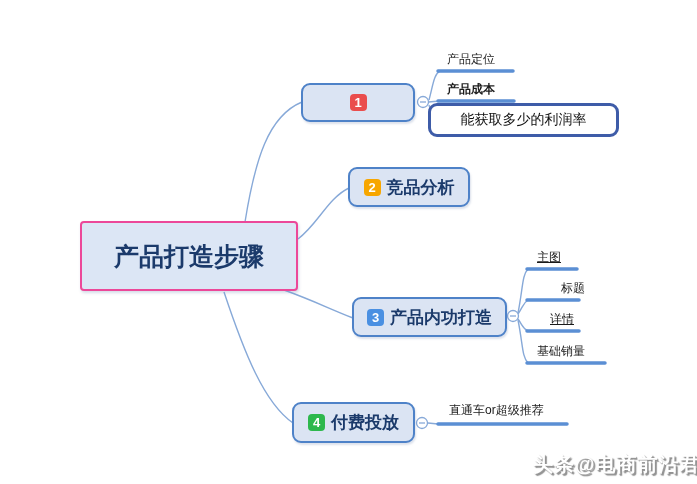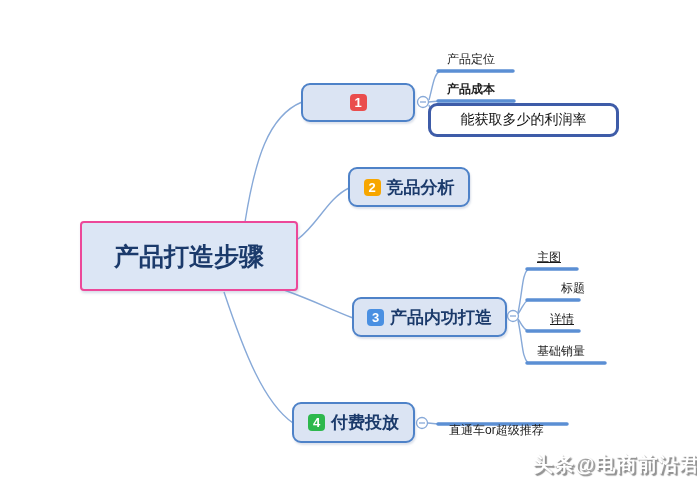--- a/index.html
+++ b/index.html
@@ -154,17 +154,17 @@
   </div>
   <div class="leaf" style="left:537px; top:249px;text-decoration:underline;">主图</div>
   <div class="leaf" style="left:537px; top:280px;margin-left:24px;">标题</div>
   <div class="leaf" style="left:550px; top:311px;text-decoration:underline;">详情</div>
   <div class="leaf" style="left:537px; top:343px;">基础销量</div>
 
   <div class="topic" style="left:292px; top:402px; width:123px; height:41px;">
     <span class="badge" style="background-color: rgb(45, 184, 77);">4</span>
     <span>付费投放</span>
   </div>
-  <div class="leaf" style="left:449px; top:422px;">直通车or超级推荐</div>
+  <div class="leaf" style="left:449px; top:402px;">直通车or超级推荐</div>
 
   <div class="watermark">头条@电商前沿君</div>
 
 </div>
 
 </body></html>

